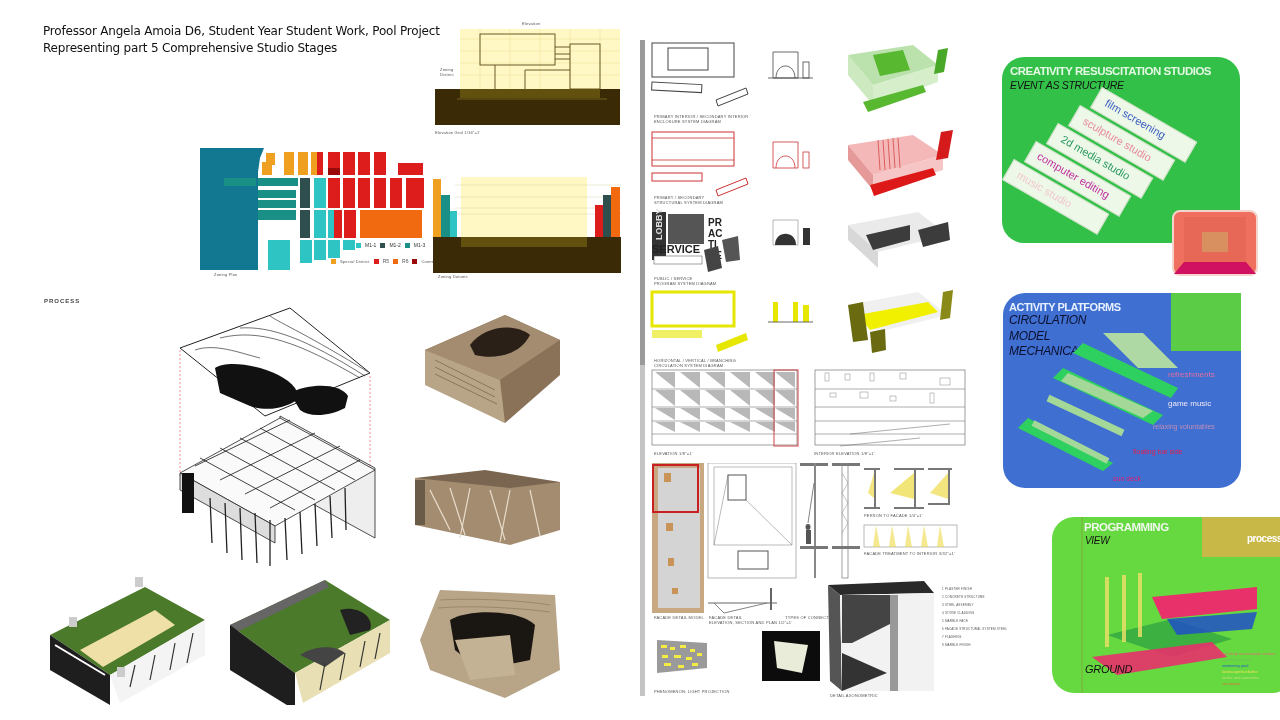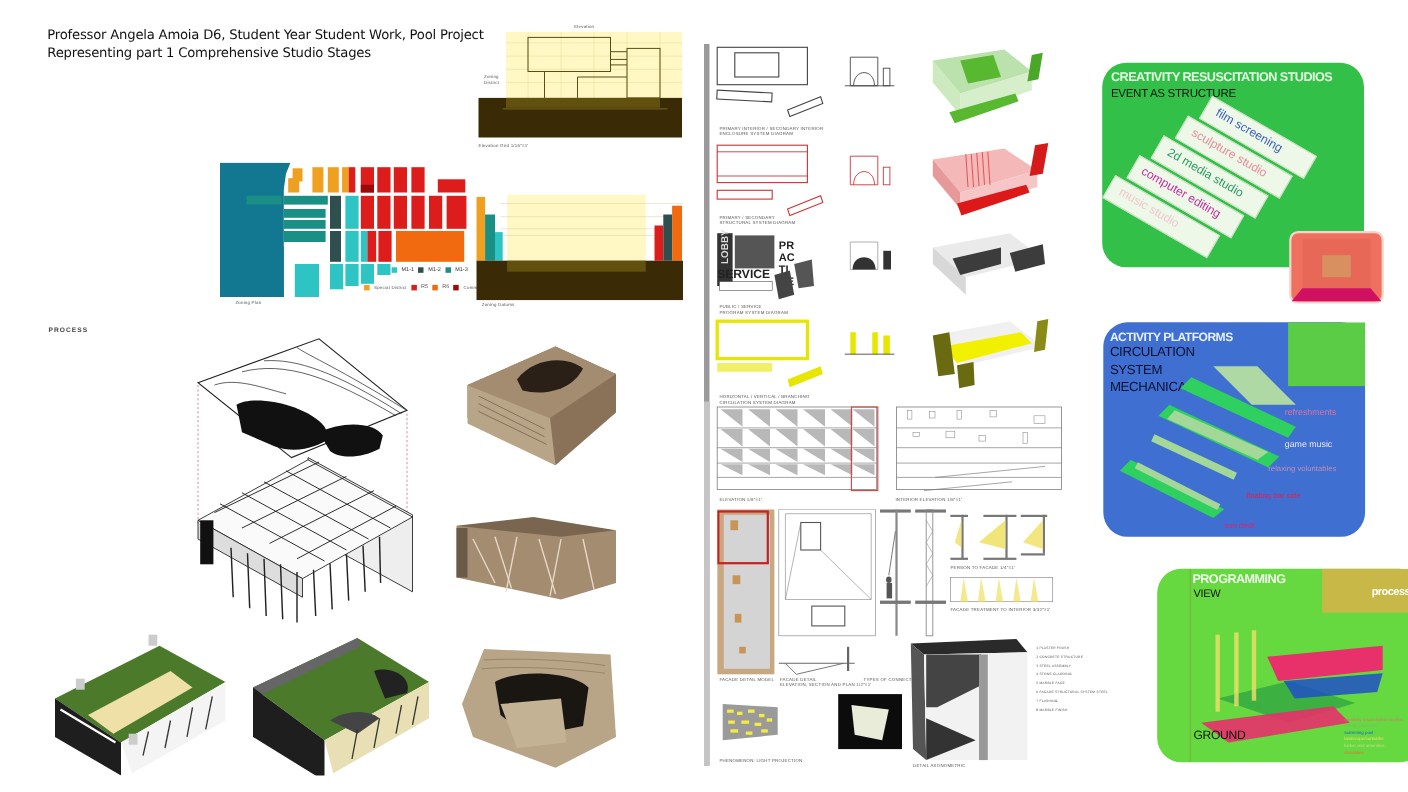--- a/index.html
+++ b/index.html
@@ -4,28 +4,28 @@
 <style>
   * { box-sizing: border-box; margin: 0; padding: 0; }
   html, body { width: 1280px; height: 720px; background: #ffffff; overflow: hidden; }
   body { position: relative; font-family: "Liberation Sans", sans-serif; color: #111; }
   .abs { position: absolute; }
   .header-line { font-family: "DejaVu Sans", sans-serif; font-size: 12px; line-height: 16px; color: #111; white-space: nowrap; letter-spacing: -0.2px; }
   .tiny { font-size: 4px; color: #555; white-space: nowrap; letter-spacing: 0.2px; }
   .tiny5 { font-size: 5px; color: #555; white-space: nowrap; }
   svg { display: block; }
   .panel-title { font-family: "Liberation Sans", sans-serif; font-weight: bold; white-space: nowrap; letter-spacing: -0.5px; }
-  .panel-sub { font-family: "Liberation Sans", sans-serif; white-space: nowrap; letter-spacing: -0.3px; }
+  .panel-sub { font-family: "Liberation Sans", sans-serif; font-style: italic; white-space: nowrap; letter-spacing: -0.3px; }
   .ital-label { font-family: "Liberation Sans", sans-serif; white-space: nowrap; }
 </style>
 </head>
 <body>
 
 <div class="abs header-line" style="left:43px; top:23px;">Professor Angela Amoia D6, Student Year Student Work, Pool Project</div>
-<div class="abs header-line" style="left:43px; top:40px;">Representing part 1 Comprehensive Studio Stages</div>
+<div class="abs header-line" style="left:43px; top:40px;">Representing part 5 Comprehensive Studio Stages</div>
 
 <div class="abs" style="left:432px; top:17px; width:188px; height:125px;">
   <svg width="188" height="125" viewBox="0 0 188 125">
     <rect x="28" y="12" width="160" height="60" fill="#fff8c4"></rect>
     <g stroke="#e8dc9a" stroke-width="0.5">
       <line x1="28" y1="22" x2="188" y2="22"></line>
         <line x1="28" y1="34" x2="188" y2="34"></line>
         <line x1="28" y1="46" x2="188" y2="46"></line>
         <line x1="28" y1="58" x2="188" y2="58"></line>
       <line x1="48" y1="12" x2="48" y2="72"></line>
@@ -530,21 +530,21 @@
   <svg width="82" height="62" viewBox="0 0 82 62">
     <path d="M10,5 L72,5 L72,50 L10,50 Z" fill="#e86858"></path>
     <rect x="28" y="20" width="26" height="20" fill="#d89060"></rect>
     <path d="M10,50 L72,50 L82,62 L0,62 Z" fill="#d01060"></path>
   </svg>
 </div>
 
 <div class="abs" style="left:1003px; top:293px; width:238px; height:195px; background:#3f6fd0; border-radius:22px;">
   <div class="abs panel-title" style="left:6px; top:8px; font-size:11px; color:#e6f0ff;">ACTIVITY PLATFORMS</div>
   <div class="abs panel-sub" style="left:6px; top:20px; font-size:12px; color:#0c1030;">CIRCULATION</div>
-  <div class="abs panel-sub" style="left:6px; top:36px; font-size:12px; color:#0c1030;">SYSTEM</div>
+  <div class="abs panel-sub" style="left:6px; top:36px; font-size:12px; color:#0c1030;">MODEL</div>
   <div class="abs panel-sub" style="left:6px; top:51px; font-size:12px; color:#0c1030;">MECHANICAL</div>
   <svg class="abs" style="left:0; top:0;" width="238" height="195" viewBox="0 0 238 195">
     <path d="M100,40 L140,40 L175,75 L135,75 Z" fill="#aed8a4" transform="rotate(0)"></path>
     <path d="M80,50 L175,95 L168,105 L70,60 Z" fill="#2ed060"></path>
     <path d="M60,75 L160,122 L150,132 L50,85 Z" fill="#2ed060"></path>
     <path d="M65,80 L150,118 L140,125 L58,88 Z" fill="#a4d898"></path>
     <path d="M25,125 L110,170 L100,178 L15,135 Z" fill="#2ed060"></path>
     <path d="M30,130 L105,168" stroke="#a4d898" stroke-width="6"></path>
     <path d="M45,105 L120,140" stroke="#a4d898" stroke-width="7"></path>
     <rect x="168" y="0" width="70" height="58" fill="#5acc46"></rect>

